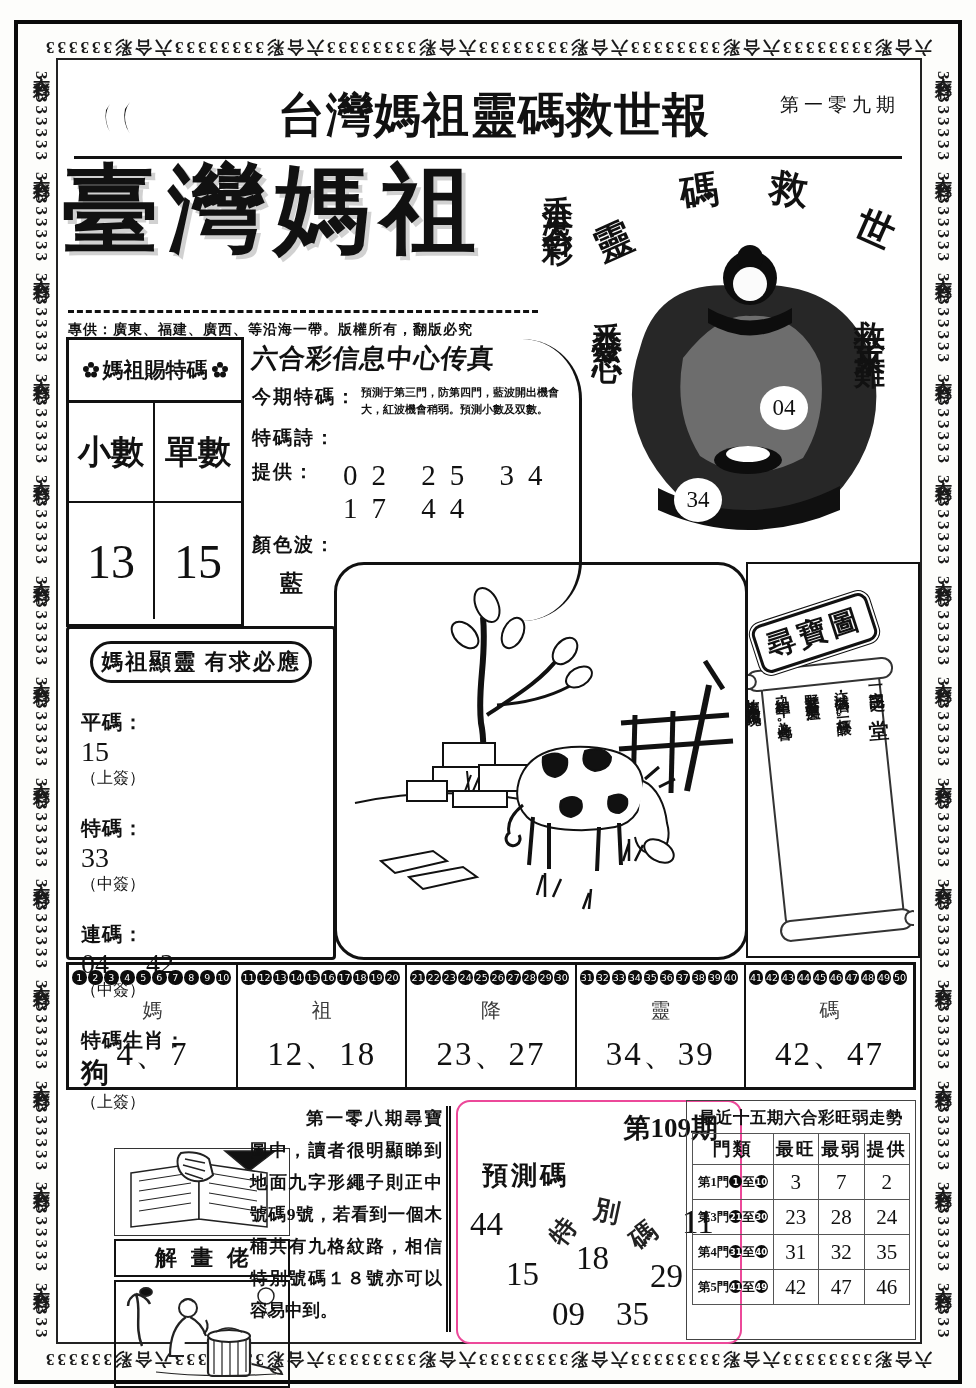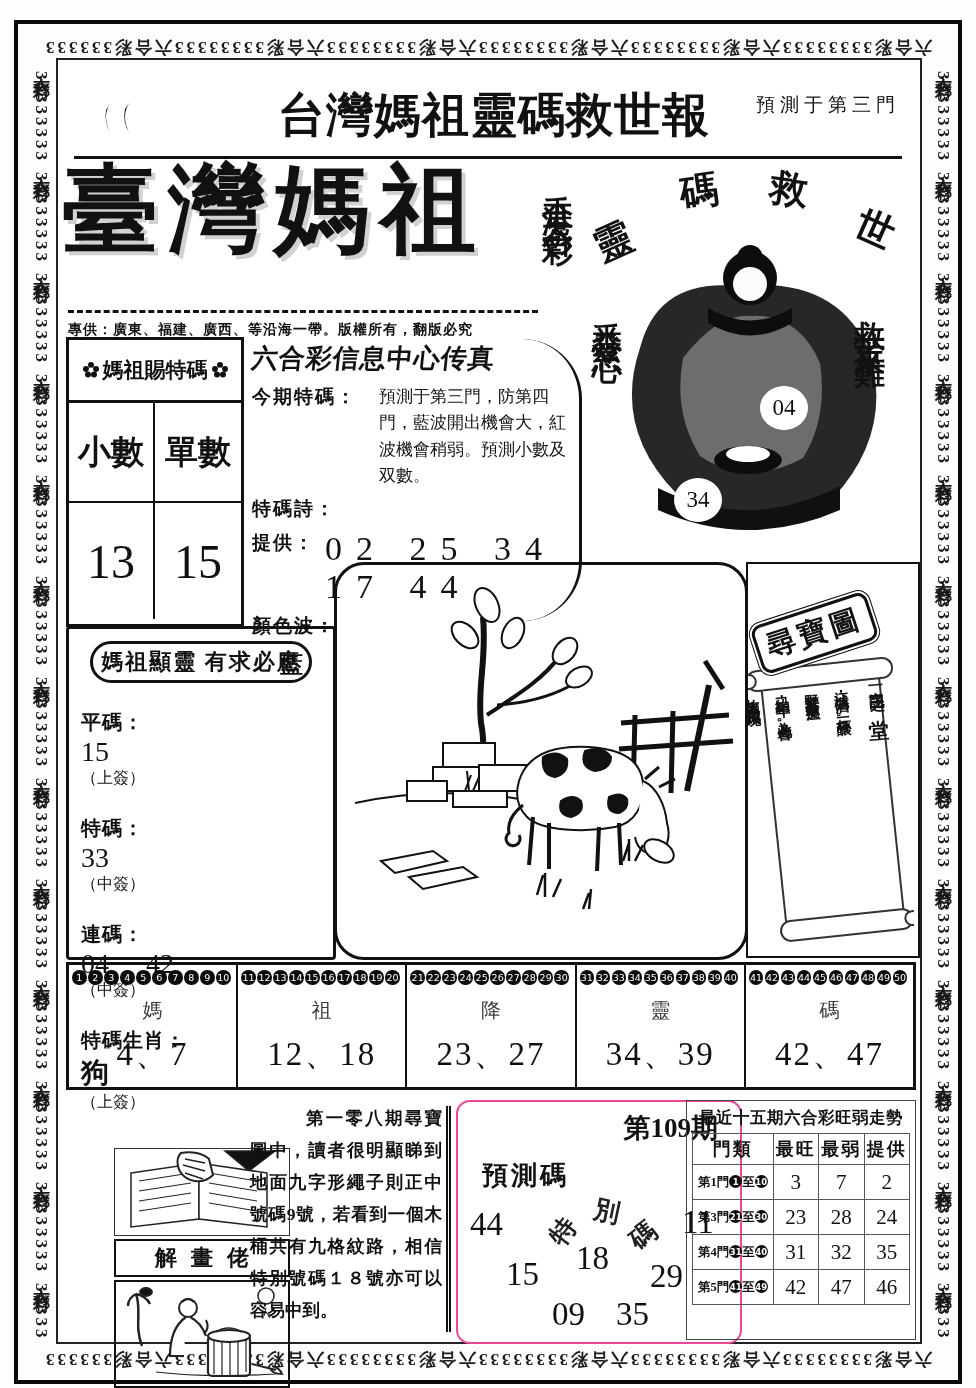--- a/index.html
+++ b/index.html
@@ -42,24 +42,24 @@
   .gift-grid{display:grid;grid-template-columns:1fr 1fr;height:218px;}
   .gift-cell{display:flex;align-items:center;justify-content:center;}
   .g-lab{font-size:33px;font-weight:bold;border-bottom:2px solid #111;}
   .g-lab.l,.g-val.l{border-right:2px solid #111;}
   .g-val{font-size:48px;}
   
   .info{left:186px;top:279px;width:338px;height:282px;border-right:3px solid #111;border-radius:0 60px 60px 0;padding:2px 10px 0 8px;box-sizing:border-box;}
   .info-title{font-size:26px;font-weight:bold;transform:skewX(-6deg);letter-spacing:1px;margin-bottom:8px;}
   .ilab{font-size:19px;font-weight:bold;letter-spacing:2px;white-space:nowrap;}
   .irow{display:flex;margin-bottom:7px;align-items:flex-start;}
-  .i-special{font-size:17px;font-weight:normal;line-height:1.55;flex:1;margin-left:22px;}
+  .i-special{font-size:11px;font-weight:bold;line-height:1.55;flex:1;margin-left:4px;}
   .i-poem{font-size:21px;font-weight:bold;letter-spacing:7px;margin:6px 0 0 26px;}
   .i-tail{font-size:21px;font-weight:bold;margin-left:8px;display:flex;gap:42px;}
-  .i-prov{font-size:34px;letter-spacing:14px;margin-left:10px;}
+  .i-prov{font-size:29px;letter-spacing:14px;margin-left:28px;}
   .i-color{font-size:23px;font-weight:bold;margin:10px 0 0 28px;}
   
   .oracle{left:8px;top:566px;width:264px;height:328px;border:3px solid #111;border-radius:4px;}
   .o-pill{margin:12px auto 6px;width:216px;border:3px solid #111;border-radius:22px;text-align:center;
           font-size:22px;font-weight:bold;letter-spacing:2px;padding:3px 0;}
   .o-row{display:flex;align-items:baseline;padding:0 12px;margin-top:26px;flex-direction:column;}
   .o-lab{font-size:20px;font-weight:bold;letter-spacing:1px;}
   .o-val{font-size:28px;flex:1;text-align:center;word-spacing:30px;}
   .o-grade{font-size:16px;}
   
@@ -128,21 +128,21 @@
   <div class="content">
 
     <div class="abs hdr">
       <span class="crescents">
         <svg width="52" height="40" viewBox="0 0 52 40">
           <path d="M10,4 Q2,16 10,32 Q4,22 6,10 Z" fill="#111"></path>
           <path d="M30,2 Q20,16 30,34 Q22,22 25,9 Z" fill="#111"></path>
         </svg>
       </span>
       <div class="hdr-title">台灣媽祖靈碼救世報</div>
-      <div class="hdr-issue">預測于第三門</div>
+      <div class="hdr-issue">第一零九期</div>
     </div>
 
     <div class="abs big-title">臺灣媽祖</div>
     <div class="abs vert-sub">香港六合彩</div>
     <div class="abs supply">專供：廣東、福建、廣西、等沿海一帶。版權所有，翻版必究</div>
 
     <div class="abs buddha">
       <svg width="324" height="402" viewBox="0 0 324 402">
         <path d="M52,190 Q70,120 150,128 Q250,118 282,195 Q305,275 245,340 Q160,392 88,335 Q25,270 52,190 Z" fill="#151515" opacity="0.92"></path>
         <path d="M95,200 Q130,155 162,158 Q210,155 232,205 Q240,260 215,300 Q160,330 112,298 Q85,255 95,200 Z" fill="#6d6d6d"></path>

